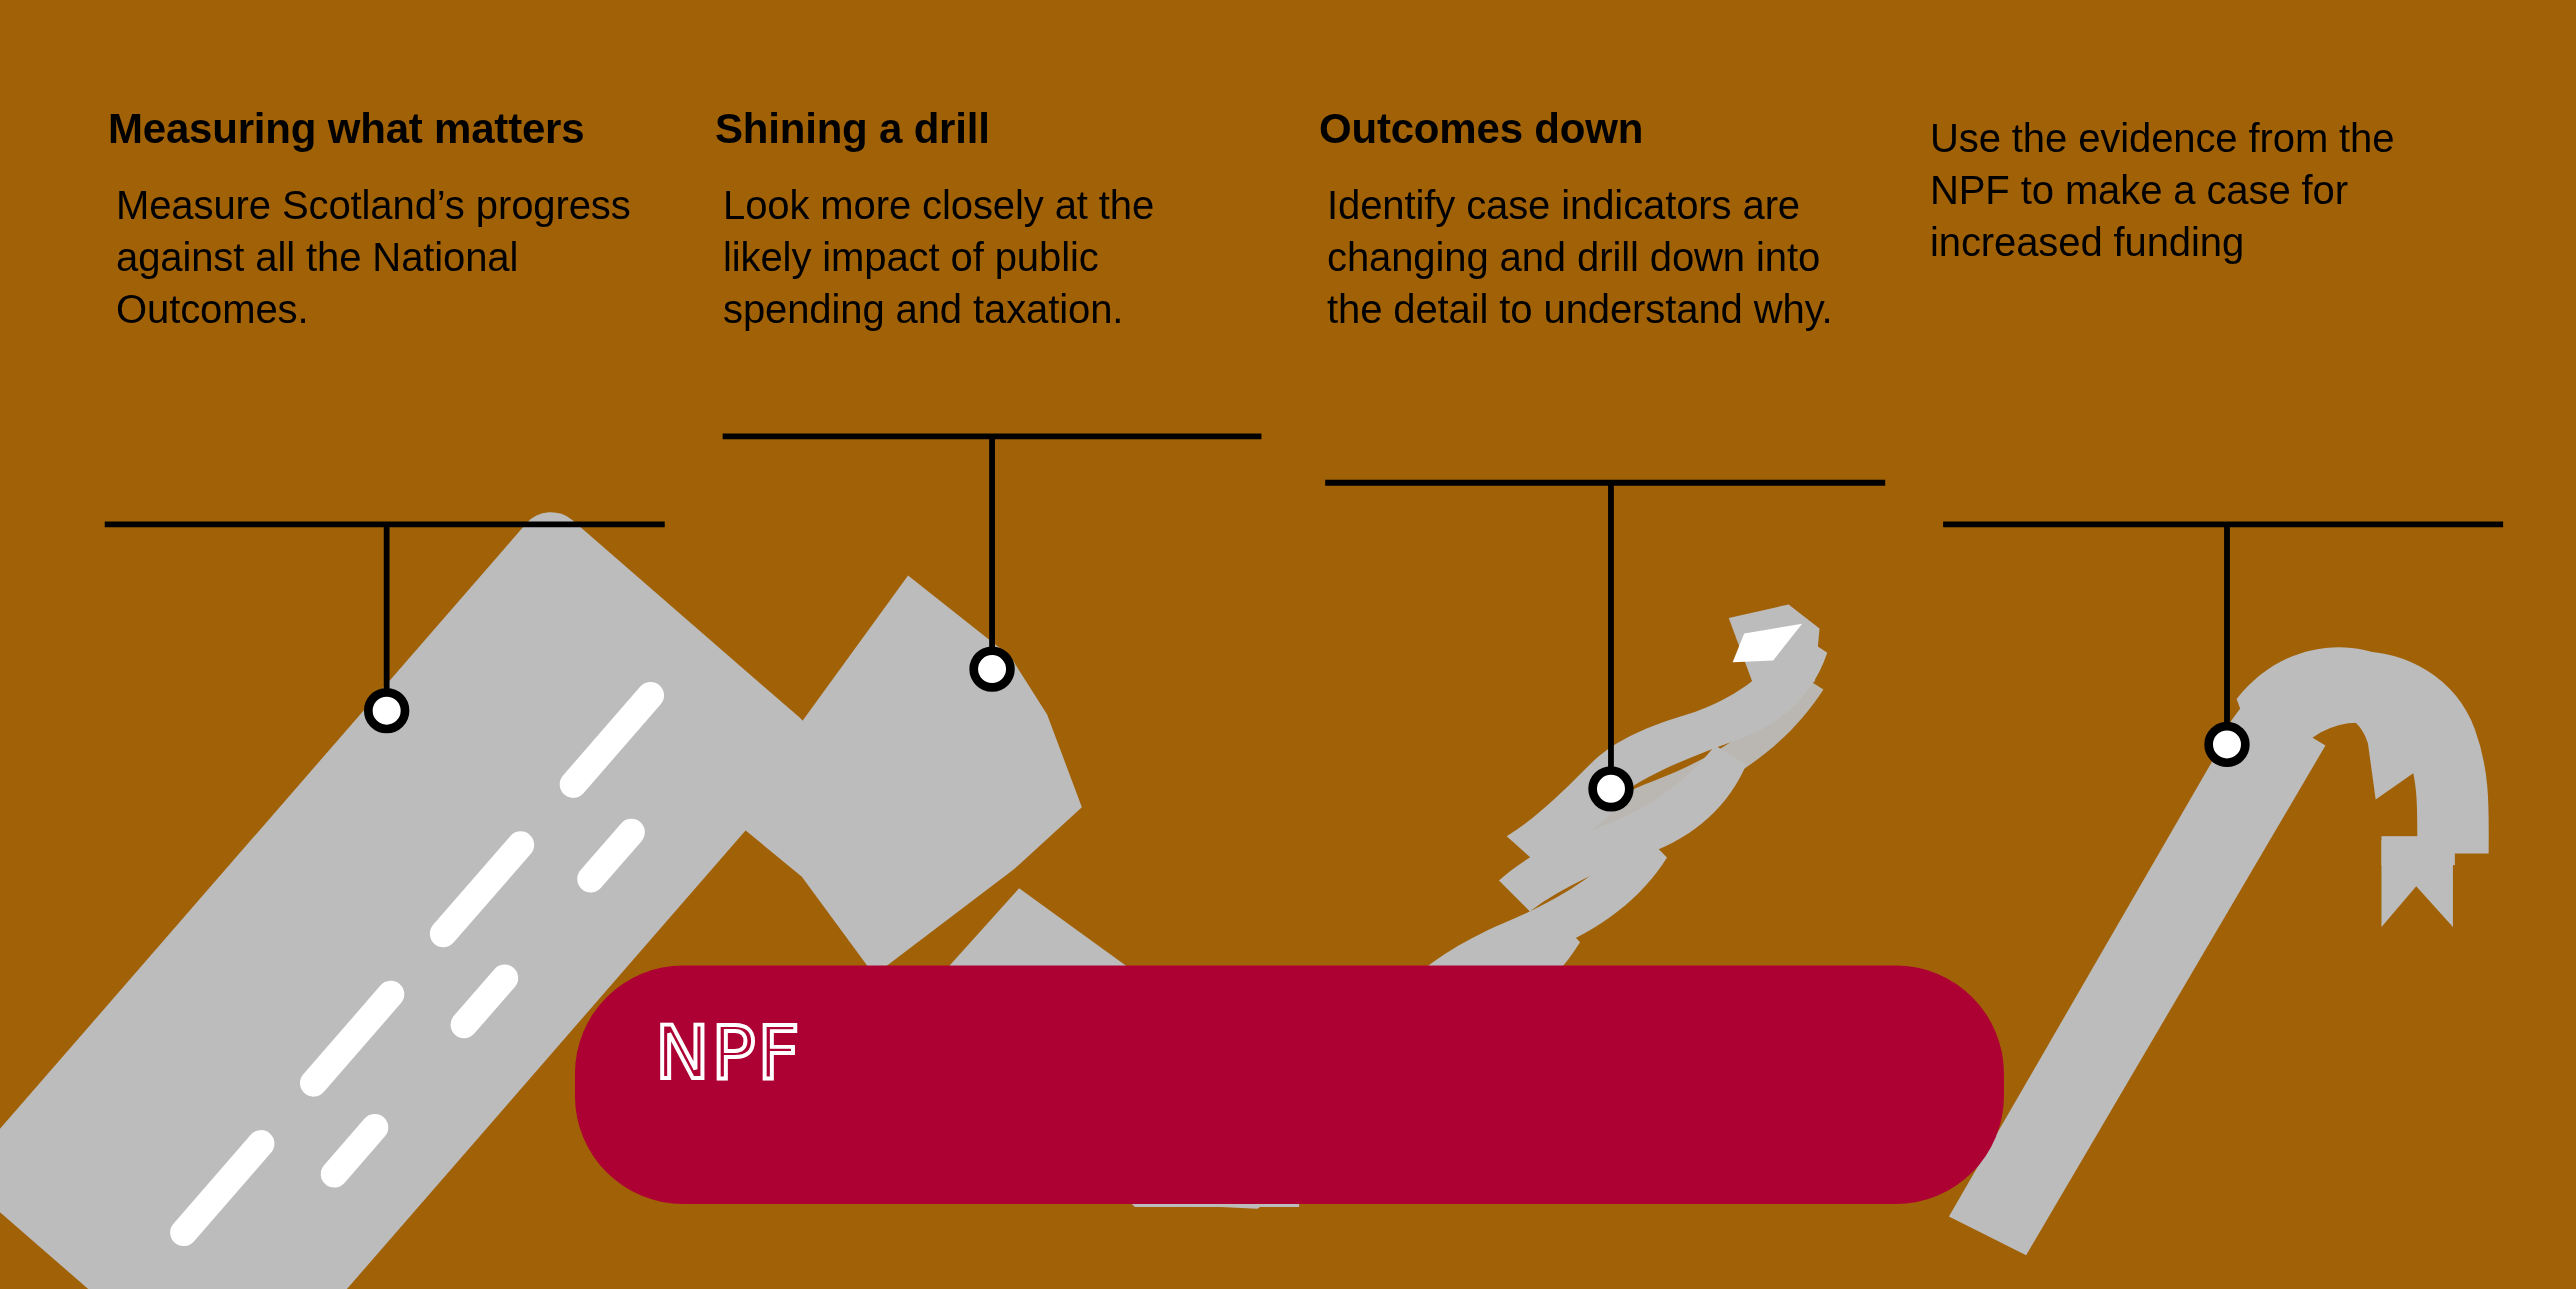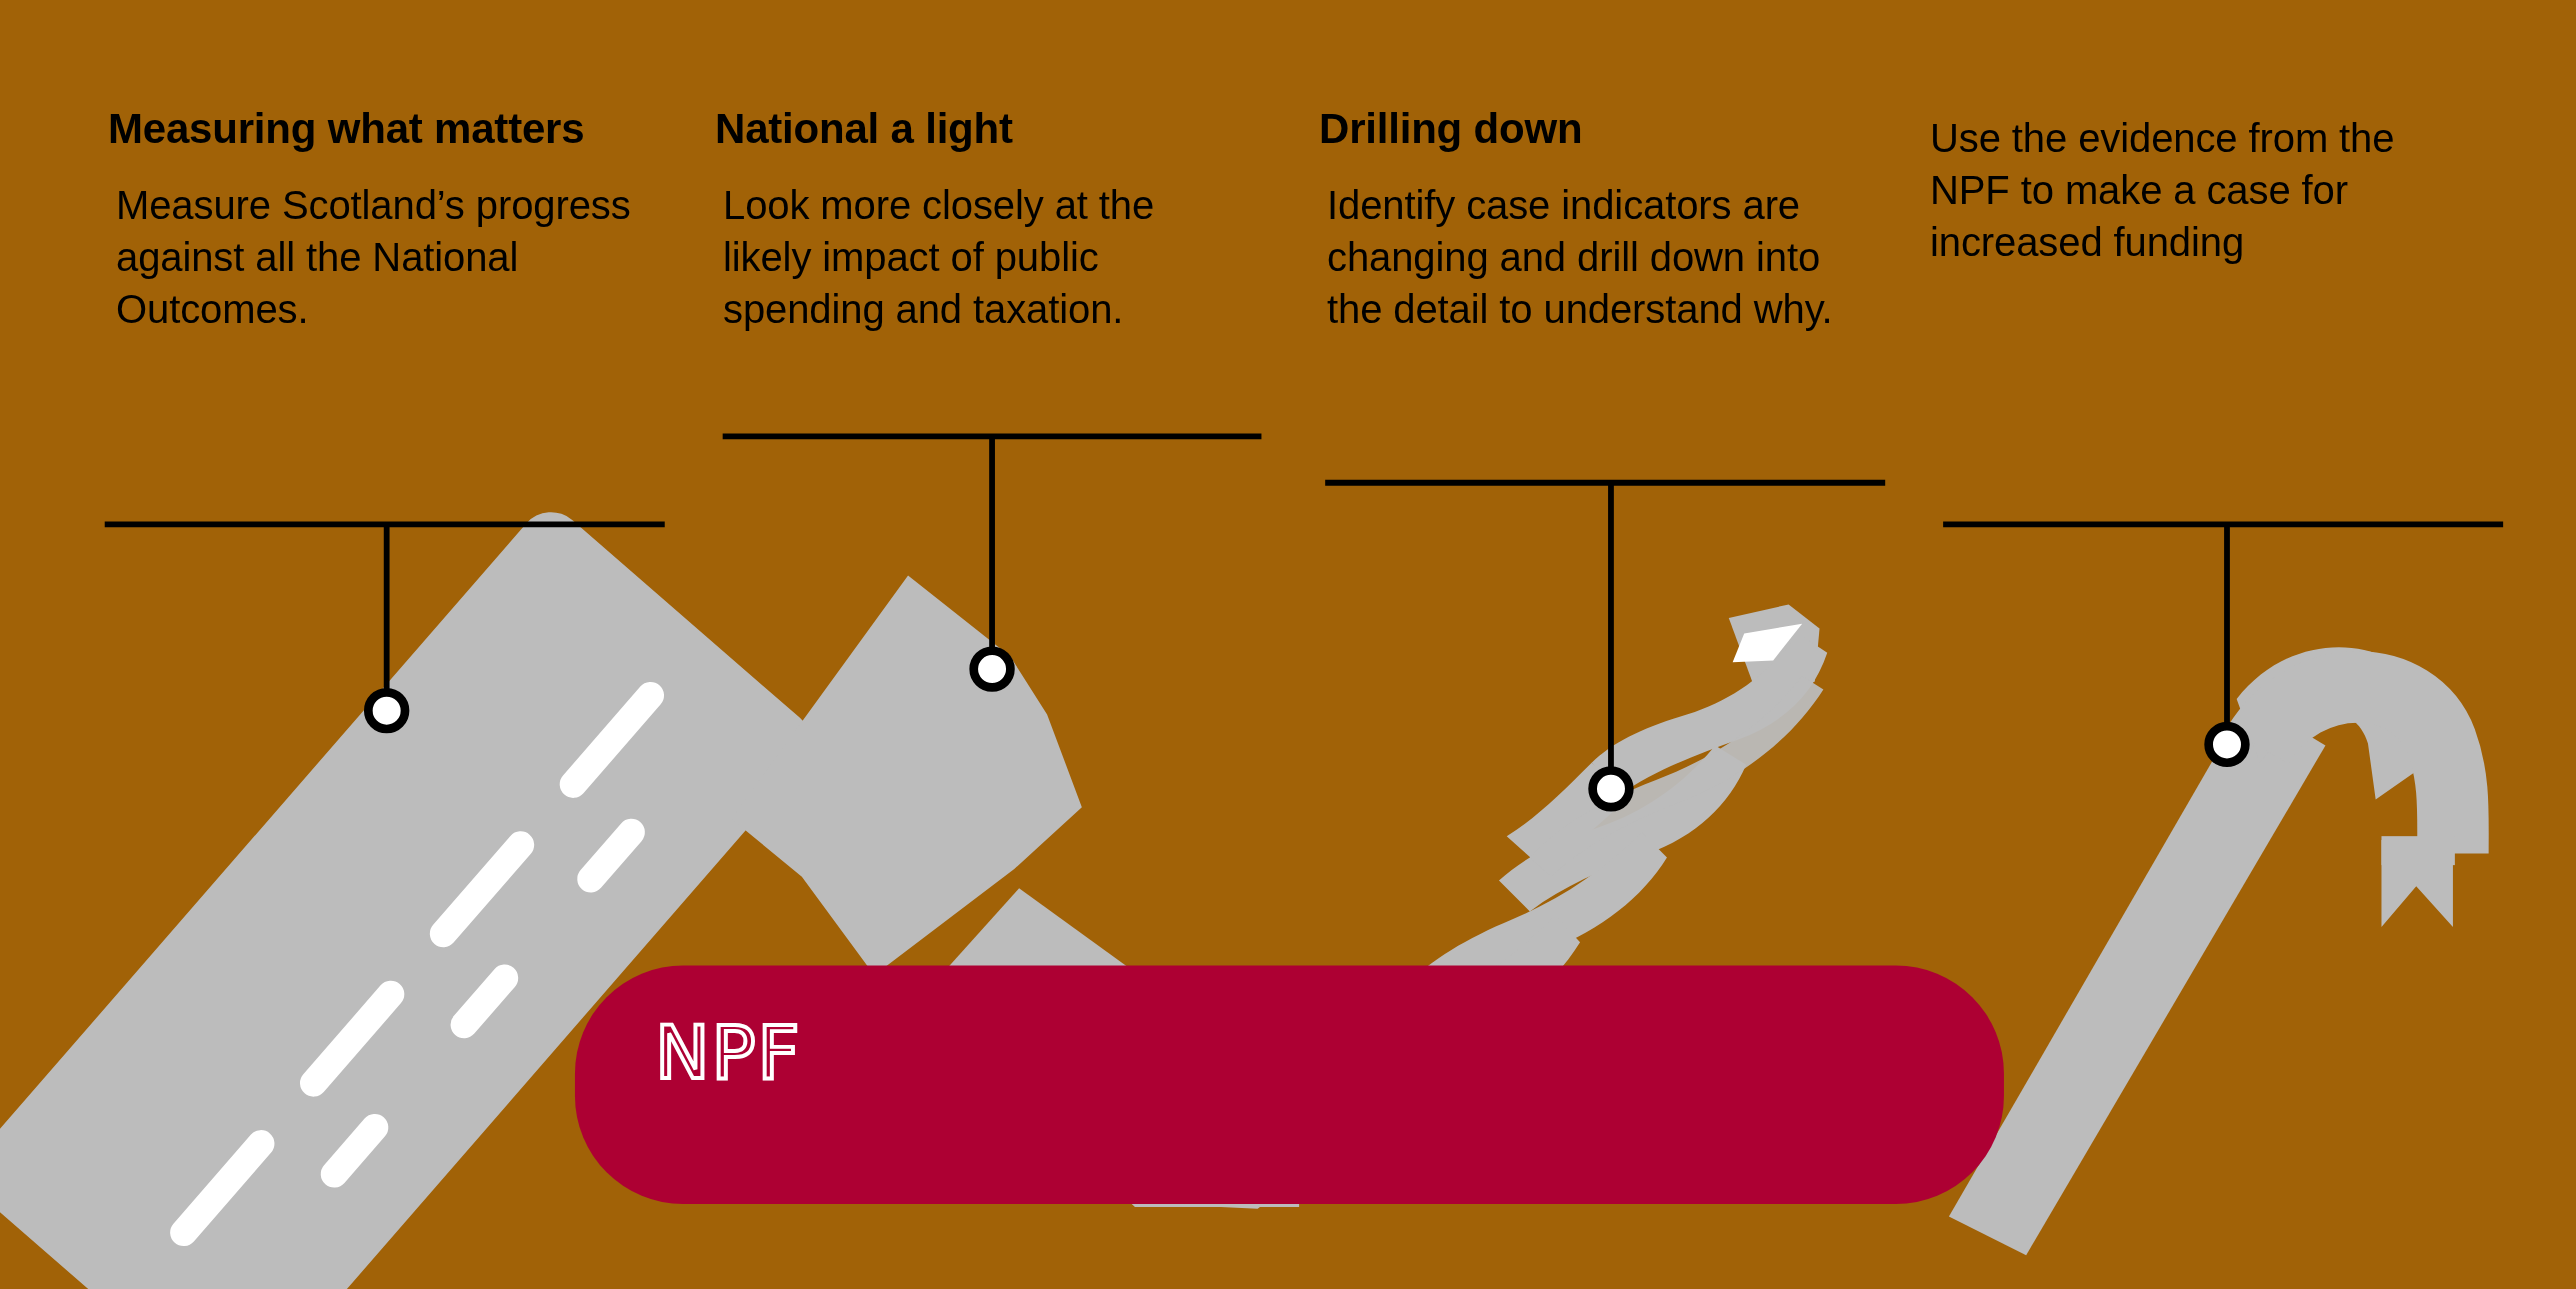--- a/index.html
+++ b/index.html
@@ -187,26 +187,26 @@
       <circle cx="2306" cy="771" r="19"></circle>
     </g>
   </svg>
 
   <div class="column" id="col-1">
     <h2 class="col-title">Measuring what matters</h2>
     <p class="col-body">Measure Scotland’s progress against all the National Outcomes.</p>
   </div>
 
   <div class="column" id="col-2">
-    <h2 class="col-title">National a light</h2>
+    <h2 class="col-title">Shining a drill</h2>
     <p class="col-body">Look more closely at the likely impact of public spending and taxation.</p>
   </div>
 
   <div class="column" id="col-3">
-    <h2 class="col-title">Drilling down</h2>
+    <h2 class="col-title">Outcomes down</h2>
     <p class="col-body">Identify case indicators are changing and drill down into the detail to understand why.</p>
   </div>
 
   <div class="column" id="col-4">
     <p class="col-body">Use the evidence from the NPF to make a case for increased funding</p>
   </div>
 
   <div id="npf-wordmark">NPF</div>
 
 </div>

